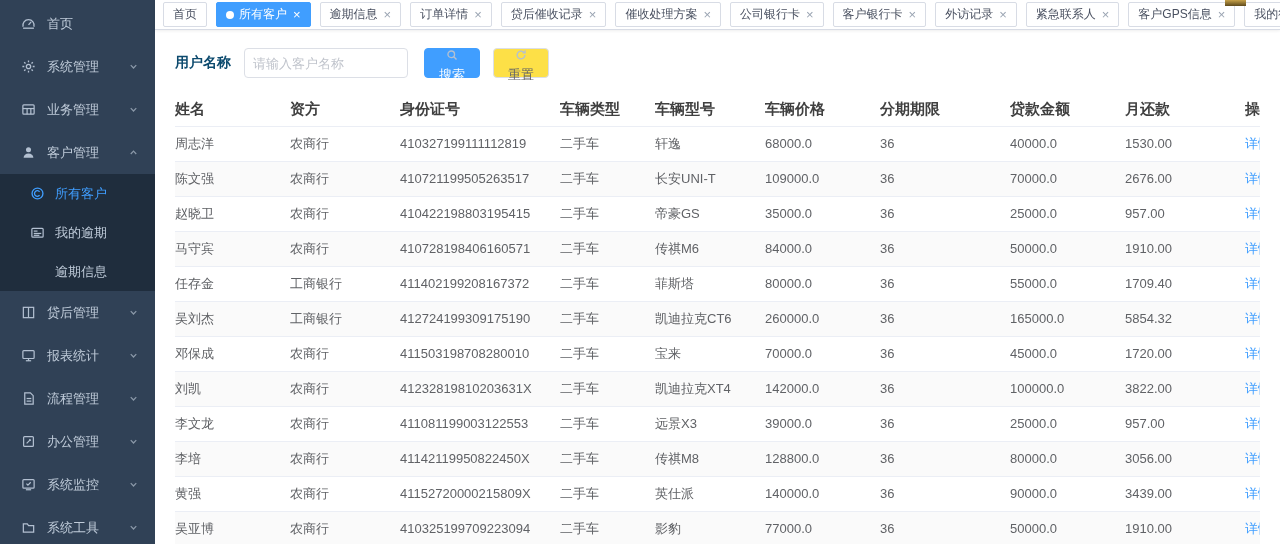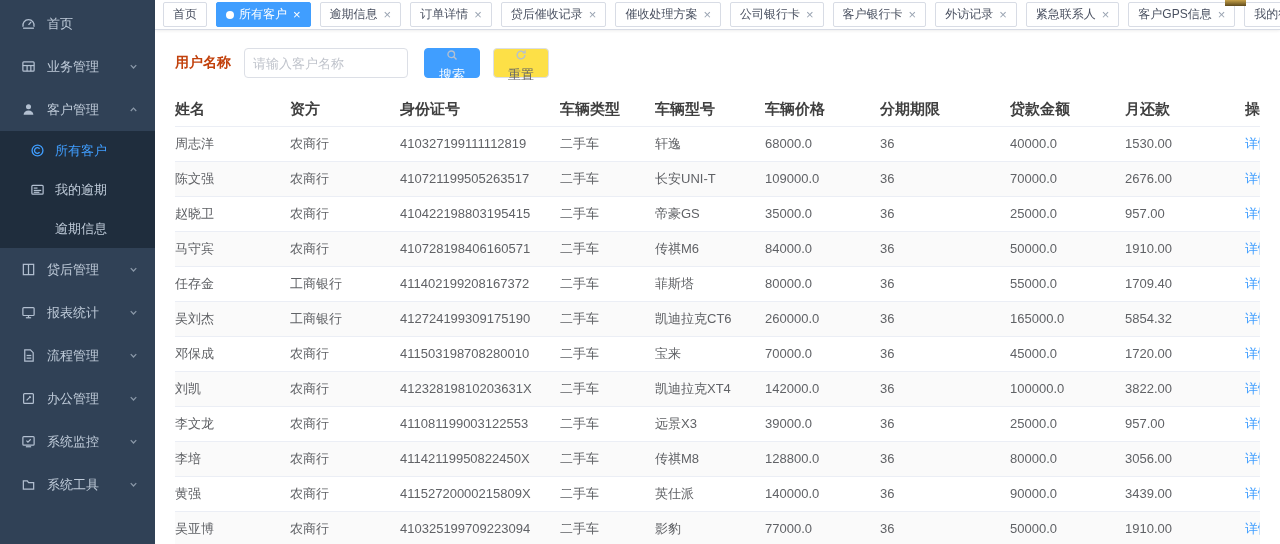--- a/index.html
+++ b/index.html
@@ -34,21 +34,21 @@
   .tab .close { color:#9aa4b2; font-size:13px; line-height:1; margin-left:1px; }
   .tab.active { background:var(--accent,#409eff); border-color:var(--accent,#409eff); color:#fff; }
   .tab.active .close { color:#fff; }
   .dot { width:8px; height:8px; border-radius:50%; background:#fff; flex:none; }
   .avatar-partial { position:absolute; top:0; right:34px; width:21px; height:6px;
     background:linear-gradient(#c7a24a,#5e4a1c); z-index:3; }
 
   
   .content { flex:1; background:#fff; padding-top:12px; overflow:hidden; }
   .search-row { display:flex; align-items:center; padding:6px 20px 16px; }
-  .search-label { font-size:14px; font-weight:700; color:#c2410c; margin-right:13px; }
+  .search-label { font-size:14px; font-weight:700; color:#0c4a6e; margin-right:13px; }
   .search-input { width:164px; height:30px; border:1px solid #dcdfe6; border-radius:4px;
     padding:0 8px; font-size:13px; color:#606266; outline:none; font-family:inherit; }
   .search-input::placeholder { color:#c0c4cc; }
   .btn { height:30px; border-radius:4px; font-size:13px; display:inline-flex; align-items:center;
     gap:5px; padding:0 14px; cursor:pointer; font-family:inherit;flex-direction:column; }
   .btn svg { width:12px; height:12px; }
   .btn-search { margin-left:16px; background:var(--accent,#409eff); border:1px solid var(--accent,#409eff); color:#fff; }
   .btn-reset { margin-left:13px; background:#fde047; border:1px solid #dcdfe6; color:#606266; }
 
   
@@ -70,20 +70,34 @@
     <nav style="padding-top:2px;">
         <div class="nav-item">
           <span class="icn ">
             <svg viewBox="0 0 16 16" fill="none" stroke="currentColor" stroke-width="1.4">
               <path d="M2.2 11.5a6 6 0 1 1 11.6 0"></path>
               <line x1="8" y1="9.5" x2="10.8" y2="6.2"></line>
               <line x1="2.2" y1="13" x2="13.8" y2="13"></line>
             </svg>
           </span>
           <span class="lbl">首页</span>
+        </div>
+        <div class="nav-item">
+          <span class="icn ">
+            <svg viewBox="0 0 16 16" fill="none" stroke="currentColor" stroke-width="1.4">
+              <circle cx="8" cy="8" r="2.3"></circle>
+              <path d="M8 1.5v2M8 12.5v2M1.5 8h2M12.5 8h2M3.4 3.4l1.4 1.4M11.2 11.2l1.4 1.4M12.6 3.4l-1.4 1.4M4.8 11.2l-1.4 1.4"></path>
+            </svg>
+          </span>
+          <span class="lbl">系统管理</span>
+          <span class="icn chev">
+            <svg viewBox="0 0 16 16" fill="none" stroke="currentColor" stroke-width="1.8">
+              <polyline points="4 6 8 10.2 12 6"></polyline>
+            </svg>
+          </span>
         </div>
         <div class="nav-item">
           <span class="icn ">
             <svg viewBox="0 0 16 16" fill="none" stroke="currentColor" stroke-width="1.3">
               <rect x="2" y="3" width="12" height="10" rx="1"></rect>
               <line x1="2" y1="7" x2="14" y2="7"></line>
               <line x1="6.5" y1="7" x2="6.5" y2="13"></line>
               <line x1="10.5" y1="7" x2="10.5" y2="13"></line>
             </svg>
           </span>

